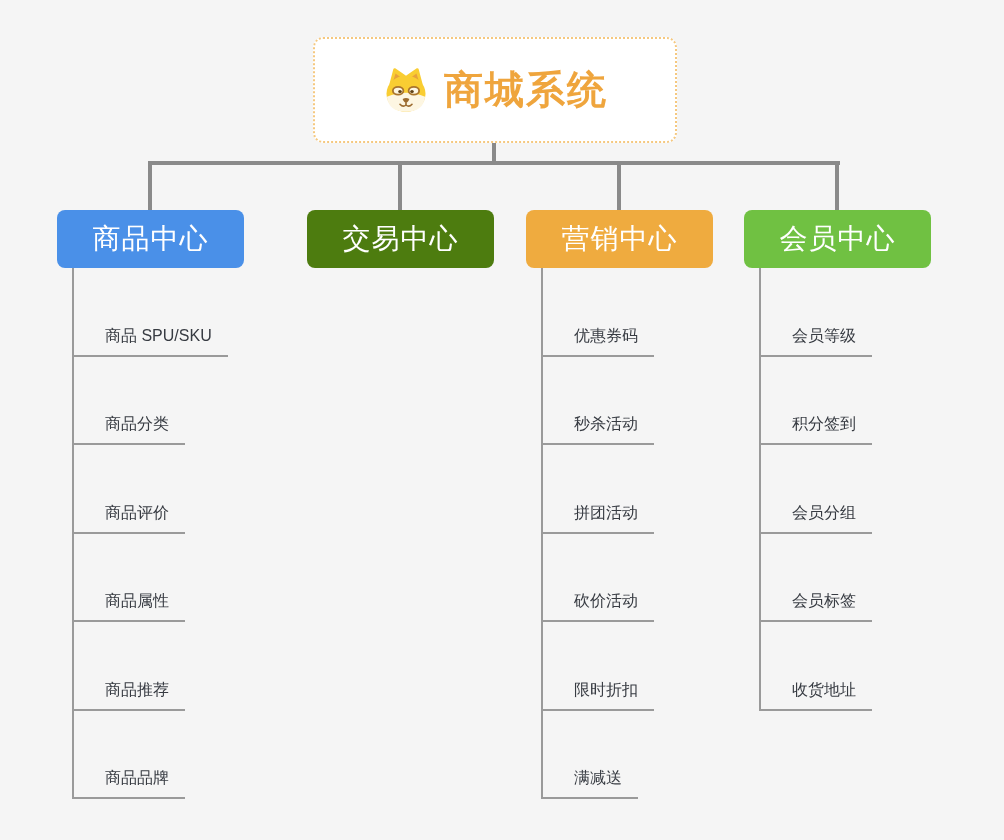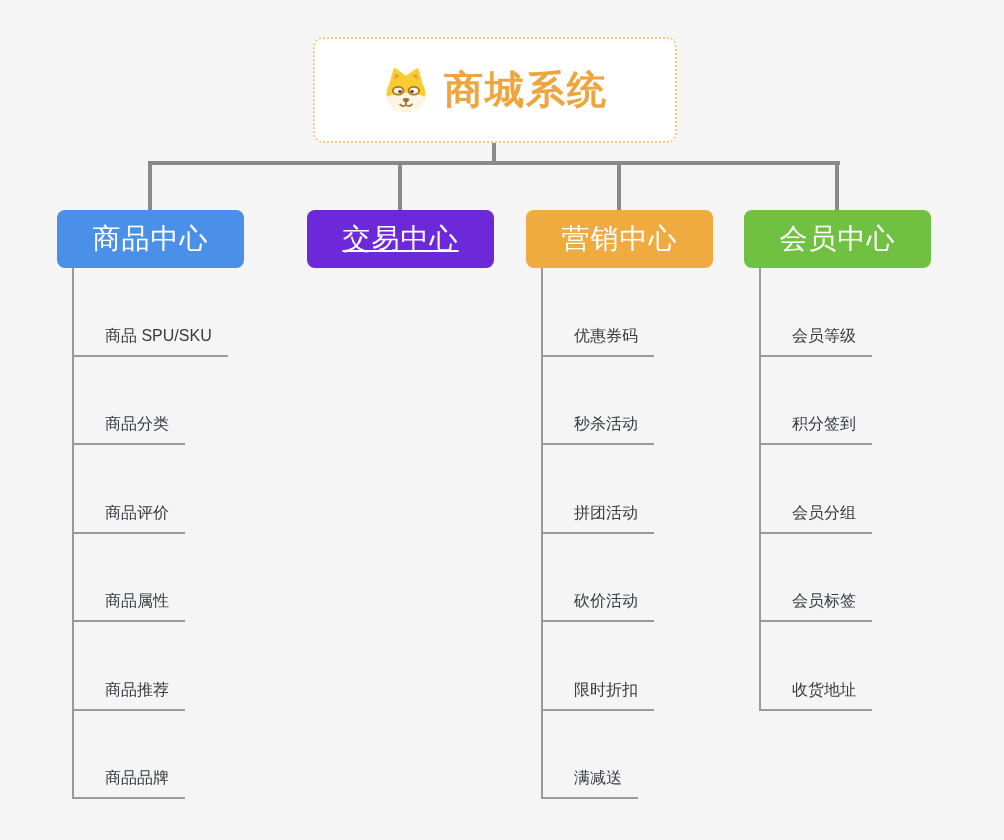--- a/index.html
+++ b/index.html
@@ -143,21 +143,21 @@
       <div class="leaf">
           <span class="leaf-label">商品推荐</span>
         </div>
       <div class="leaf">
           <span class="leaf-label">商品品牌</span>
         </div>
     </div>
   </div>
 
   <div class="branch branch-2">
-    <div class="branch-header" style="background: #6d28d9; text-decoration: underline;">交易中心</div>
+    <div class="branch-header" style="background: #4d7c0f;">交易中心</div>
   </div>
 
   <div class="branch branch-3">
     <div class="branch-header" style="background: rgb(239, 171, 63);">营销中心</div>
     <div class="leaf-list">
       <div class="leaf">
           <span class="leaf-label">优惠券码</span>
         </div>
       <div class="leaf">
           <span class="leaf-label">秒杀活动</span>

